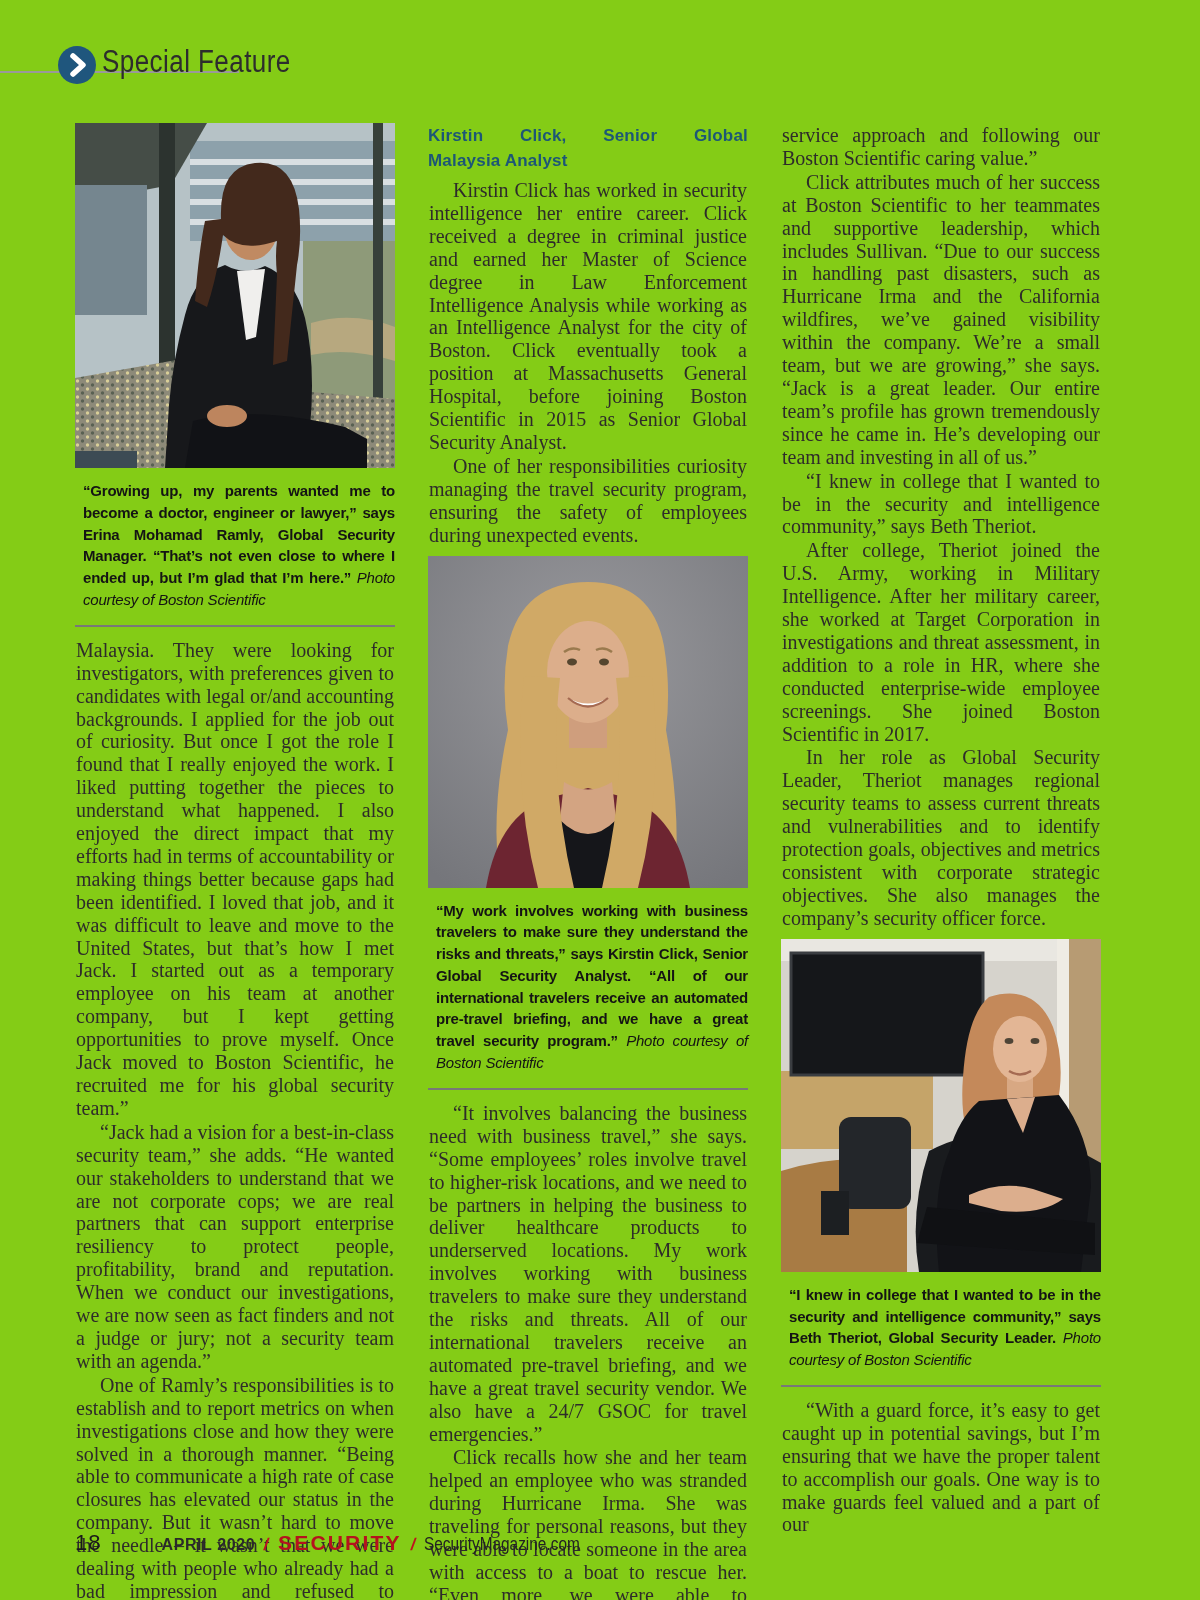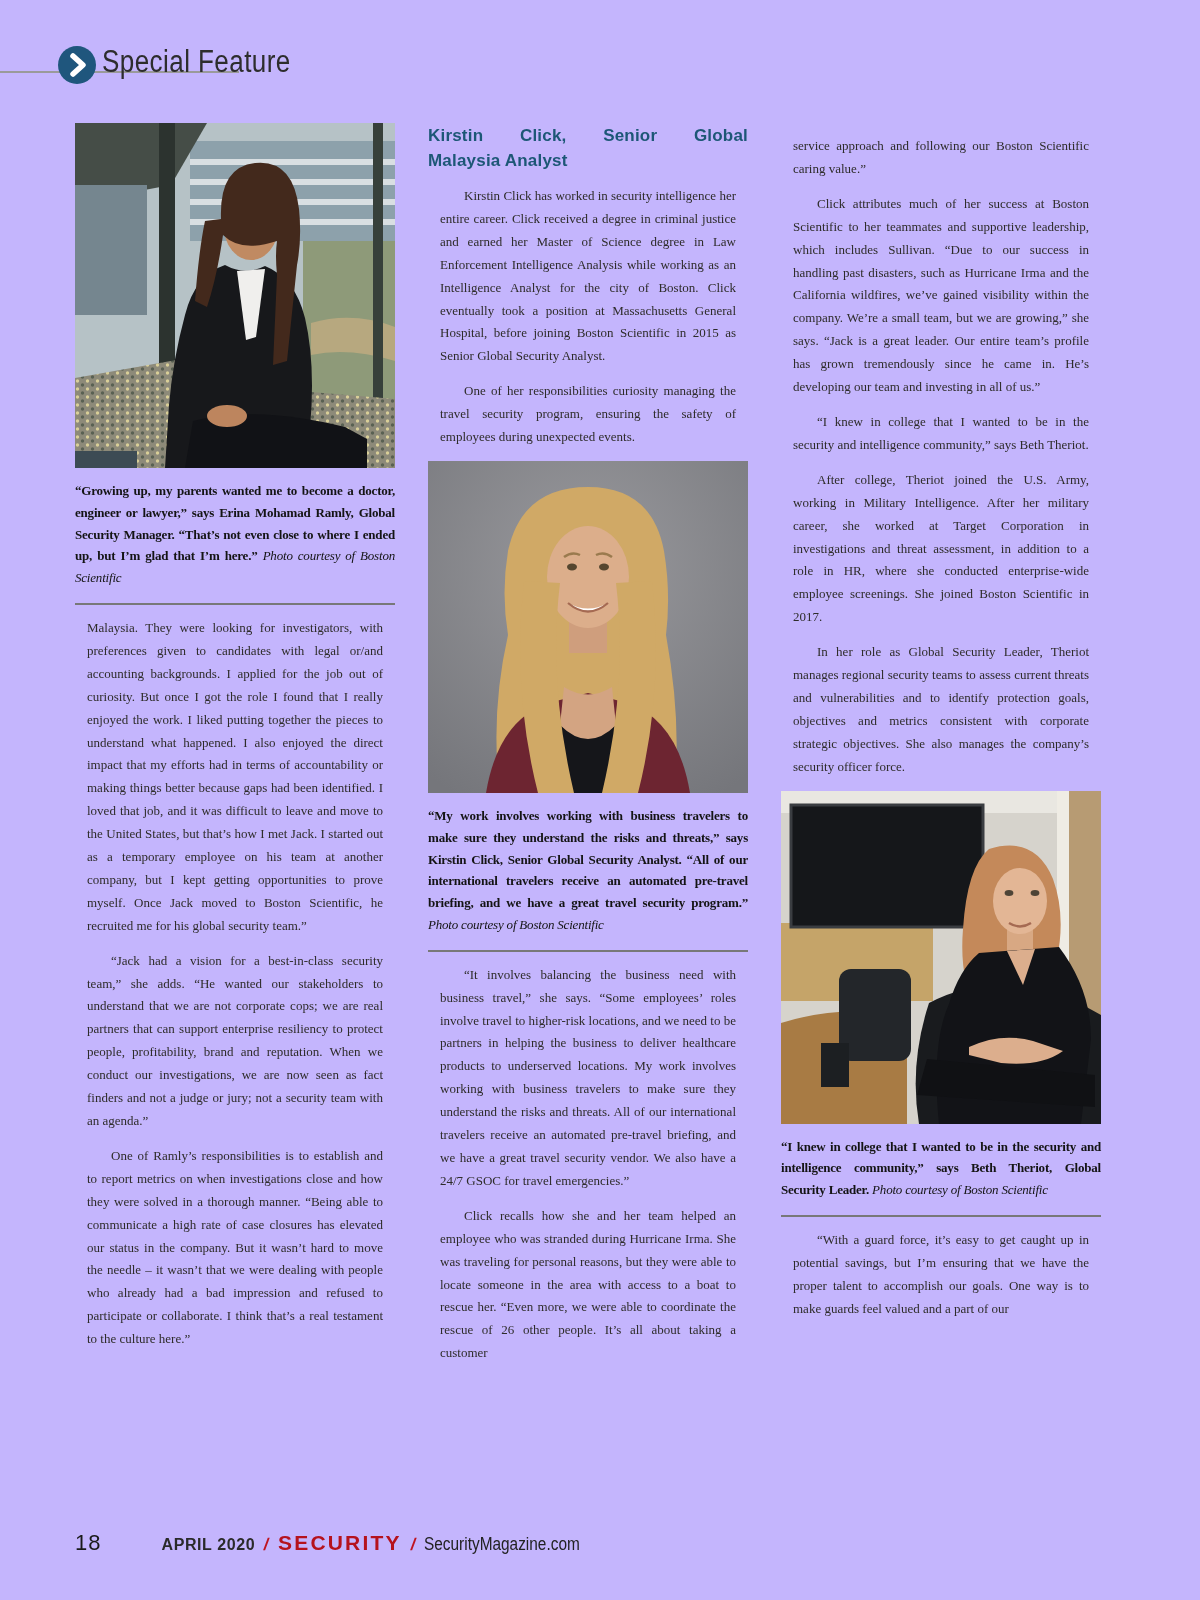--- a/index.html
+++ b/index.html
@@ -1,41 +1,41 @@
 <!DOCTYPE html>
 <html><head>
 <meta charset="utf-8">
 <style>
   html,body{margin:0;padding:0;background:#ffffff;}
   body{width:1200px;height:1600px;font-family:"Liberation Serif",serif;}
-  .page{position:relative;width:1200px;height:1600px;overflow:hidden;background:#c4b5fd;}
+  .page{position:relative;width:1200px;height:1600px;overflow:hidden;background:#84cc16;}
 
   
   .feature-header{position:absolute;top:0;left:0;width:1200px;height:100px;}
   .header-rule{position:absolute;top:71px;left:0;width:239px;height:2px;background:#9a9a9a;}
   .chev-circle{position:absolute;left:58px;top:46px;width:38px;height:38px;}
   .chev-circle svg{display:block;}
   .feature-title{position:absolute;left:102px;top:44px;font-family:"Liberation Sans",sans-serif;
     font-size:31px;font-weight:400;color:#2d2d2d;transform:scaleX(0.84);transform-origin:left top;
     white-space:nowrap;letter-spacing:0.5px;}
 
   
   .columns{position:absolute;top:123px;left:75px;display:flex;gap:33px;}
   .col{width:320px;}
   .photo{margin:0;width:320px;overflow:hidden;background:#ccc;}
   .photo svg{display:block;}
   .photo-mid{margin-top:9px;}
 
-  .caption{font-family:Liberation Serif, serif;font-weight:700;font-size:13px;
-    line-height:21.8px;color:#141414;text-align:justify;margin:12px 0 0 0;letter-spacing:-0.2px;}
+  .caption{font-family:Liberation Sans, sans-serif;font-weight:700;font-size:15px;
+    line-height:21.8px;color:#141414;text-align:justify;margin:12px 0 0 8px;letter-spacing:-0.2px;}
   .caption em{font-weight:400;font-style:italic;}
 
   .rule{height:2px;background:#787878;margin:14px 0 12px 0;}
 
-  .body{font-size:13px;line-height:22.9px;color:#2e2c2a;text-align:justify;margin:12px;}
+  .body{font-size:20px;line-height:22.9px;color:#2e2c2a;text-align:justify;margin:1px;}
   .indent{text-indent:24px;}
 
   .heading{margin:0 0 6px 0;font-family:"Liberation Sans",sans-serif;font-weight:700;
     color:#1d5776;font-size:17px;line-height:25px;letter-spacing:0.2px;}
   .heading .hline{display:block;}
   .heading .stretch{text-align:justify;text-align-last:justify;}
   .heading-mid{margin-top:14px;}
 
   
   .page-footer{position:absolute;top:1530px;left:75px;width:1060px;display:flex;

